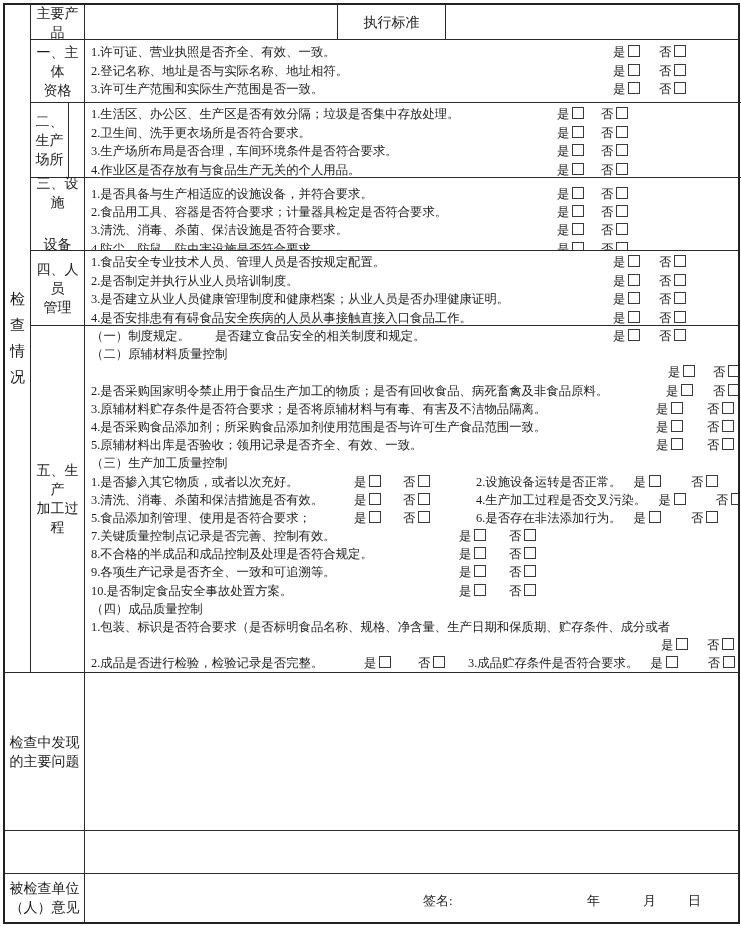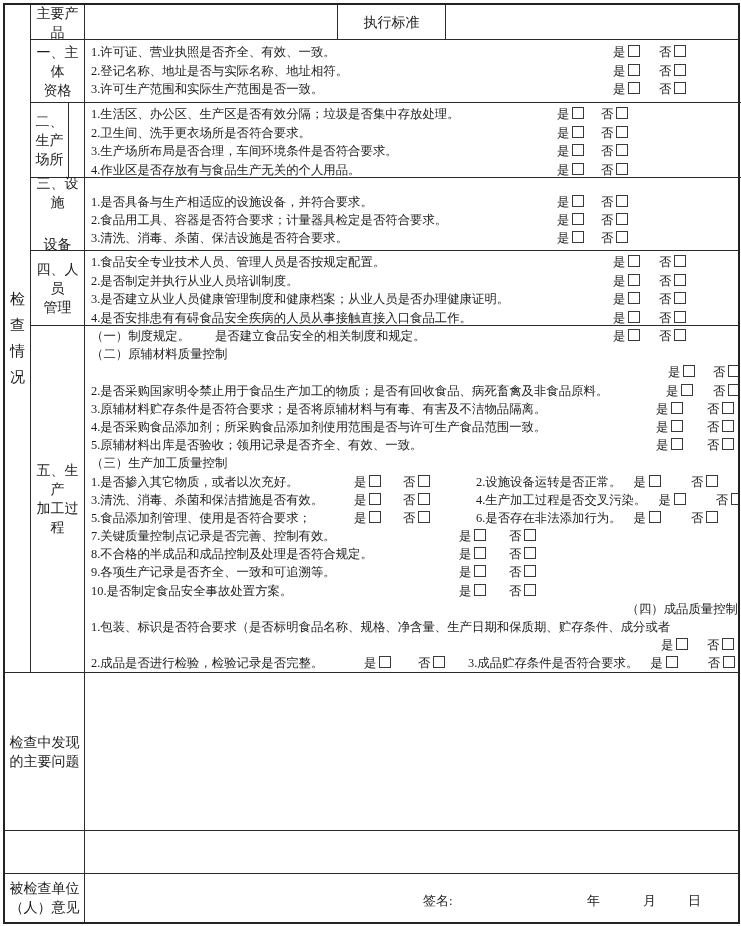--- a/index.html
+++ b/index.html
@@ -78,21 +78,21 @@
       <div class="cell content" style="left: 84px; top: 102px; width: 741px; height: 76px; padding-top: 2px;">
         <div class="line" style="height: 18.5px; line-height: 18.5px;"><span class="q">1.生活区、办公区、生产区是否有效分隔；垃圾是否集中存放处理。</span><span class="yn" style="left: 466px;"><span>是</span><span class="bx"></span></span><span class="yn" style="left: 510px;"><span>否</span><span class="bx"></span></span></div>
         <div class="line" style="height: 18.5px; line-height: 18.5px;"><span class="q">2.卫生间、洗手更衣场所是否符合要求。</span><span class="yn" style="left: 466px;"><span>是</span><span class="bx"></span></span><span class="yn" style="left: 510px;"><span>否</span><span class="bx"></span></span></div>
         <div class="line" style="height: 18.5px; line-height: 18.5px;"><span class="q">3.生产场所布局是否合理，车间环境条件是否符合要求。</span><span class="yn" style="left: 466px;"><span>是</span><span class="bx"></span></span><span class="yn" style="left: 510px;"><span>否</span><span class="bx"></span></span></div>
         <div class="line" style="height: 18.5px; line-height: 18.5px;"><span class="q">4.作业区是否存放有与食品生产无关的个人用品。</span><span class="yn" style="left: 466px;"><span>是</span><span class="bx"></span></span><span class="yn" style="left: 510px;"><span>否</span><span class="bx"></span></span></div>
       </div>
       <div class="cell lblcell" style="left: 30px; top: 177px; width: 55px; height: 74px; gap: 23px;">
         <span>三、设施</span>
         <span>设备</span>
       </div>
-      <div class="cell content" style="left: 84px; top: 177px; width: 655px; height: 74px; padding-top: 15px;">
+      <div class="cell content" style="left: 84px; top: 177px; width: 655px; height: 74px; padding-top: 7px;">
         <div class="line" style="height: 18.2px; line-height: 18.2px;"><span class="q">1.是否具备与生产相适应的设施设备，并符合要求。</span><span class="yn" style="left: 466px;"><span>是</span><span class="bx"></span></span><span class="yn" style="left: 510px;"><span>否</span><span class="bx"></span></span></div>
         <div class="line" style="height: 18.2px; line-height: 18.2px;"><span class="q">2.食品用工具、容器是否符合要求；计量器具检定是否符合要求。</span><span class="yn" style="left: 466px;"><span>是</span><span class="bx"></span></span><span class="yn" style="left: 510px;"><span>否</span><span class="bx"></span></span></div>
         <div class="line" style="height: 18.2px; line-height: 18.2px;"><span class="q">3.清洗、消毒、杀菌、保洁设施是否符合要求。</span><span class="yn" style="left: 466px;"><span>是</span><span class="bx"></span></span><span class="yn" style="left: 510px;"><span>否</span><span class="bx"></span></span></div>
         <div class="line" style="height: 18.2px; line-height: 18.2px;"><span class="q">4.防尘、防鼠、防虫害设施是否符合要求。</span><span class="yn" style="left: 466px;"><span>是</span><span class="bx"></span></span><span class="yn" style="left: 510px;"><span>否</span><span class="bx"></span></span></div>
       </div>
       <div class="cell lblcell" style="left: 30px; top: 250px; width: 55px; height: 76px;">
         <span>四、人员</span>
         <span>管理</span>
       </div>
       <div class="cell content" style="left: 84px; top: 250px; width: 655px; height: 76px; padding-top: 2px;">
@@ -115,21 +115,21 @@
         <div class="line" style="height: 18.2px; line-height: 18.2px;"><span class="q">4.是否采购食品添加剂；所采购食品添加剂使用范围是否与许可生产食品范围一致。</span><span class="yn" style="left: 565px;"><span>是</span><span class="bx"></span></span><span class="yn" style="left: 616px;"><span>否</span><span class="bx"></span></span></div>
         <div class="line" style="height: 18.2px; line-height: 18.2px;"><span class="q">5.原辅材料出库是否验收；领用记录是否齐全、有效、一致。</span><span class="yn" style="left: 565px;"><span>是</span><span class="bx"></span></span><span class="yn" style="left: 616px;"><span>否</span><span class="bx"></span></span></div>
         <div class="line" style="height: 18.2px; line-height: 18.2px;"><span class="q">（三）生产加工质量控制</span></div>
         <div class="line" style="height: 18.2px; line-height: 18.2px;"><span class="q">1.是否掺入其它物质，或者以次充好。</span><span class="yn" style="left: 263px;"><span>是</span><span class="bx"></span></span><span class="yn" style="left: 312px;"><span>否</span><span class="bx"></span></span><span class="pos" style="left: 385px;"><span class="q">2.设施设备运转是否正常。</span><span class="yn-in"><span>是</span><span class="bx"></span></span><span class="yn-in2"><span>否</span><span class="bx"></span></span></span></div>
         <div class="line" style="height: 18.2px; line-height: 18.2px;"><span class="q">3.清洗、消毒、杀菌和保洁措施是否有效。</span><span class="yn" style="left: 263px;"><span>是</span><span class="bx"></span></span><span class="yn" style="left: 312px;"><span>否</span><span class="bx"></span></span><span class="pos" style="left: 385px;"><span class="q">4.生产加工过程是否交叉污染。</span><span class="yn-in"><span>是</span><span class="bx"></span></span><span class="yn-in2"><span>否</span><span class="bx"></span></span></span></div>
         <div class="line" style="height: 18.2px; line-height: 18.2px;"><span class="q">5.食品添加剂管理、使用是否符合要求；</span><span class="yn" style="left: 263px;"><span>是</span><span class="bx"></span></span><span class="yn" style="left: 312px;"><span>否</span><span class="bx"></span></span><span class="pos" style="left: 385px;"><span class="q">6.是否存在非法添加行为。</span><span class="yn-in"><span>是</span><span class="bx"></span></span><span class="yn-in2"><span>否</span><span class="bx"></span></span></span></div>
         <div class="line" style="height: 18.2px; line-height: 18.2px;"><span class="q">7.关键质量控制点记录是否完善、控制有效。</span><span class="yn" style="left: 368px;"><span>是</span><span class="bx"></span></span><span class="yn" style="left: 418px;"><span>否</span><span class="bx"></span></span></div>
         <div class="line" style="height: 18.2px; line-height: 18.2px;"><span class="q">8.不合格的半成品和成品控制及处理是否符合规定。</span><span class="yn" style="left: 368px;"><span>是</span><span class="bx"></span></span><span class="yn" style="left: 418px;"><span>否</span><span class="bx"></span></span></div>
         <div class="line" style="height: 18.2px; line-height: 18.2px;"><span class="q">9.各项生产记录是否齐全、一致和可追溯等。</span><span class="yn" style="left: 368px;"><span>是</span><span class="bx"></span></span><span class="yn" style="left: 418px;"><span>否</span><span class="bx"></span></span></div>
         <div class="line" style="height: 18.2px; line-height: 18.2px;"><span class="q">10.是否制定食品安全事故处置方案。</span><span class="yn" style="left: 368px;"><span>是</span><span class="bx"></span></span><span class="yn" style="left: 418px;"><span>否</span><span class="bx"></span></span></div>
-        <div class="line" style="height: 18.2px; line-height: 18.2px; text-align: right;"><span class="q">（四）成品质量控制</span></div>
+        <div class="line" style="height: 18.2px; line-height: 18.2px;"><span class="q">（四）成品质量控制</span></div>
         <div class="line" style="height: 18.2px; line-height: 18.2px;"><span class="q">1.包装、标识是否符合要求（是否标明食品名称、规格、净含量、生产日期和保质期、贮存条件、成分或者</span></div>
         <div class="line" style="height: 18.2px; line-height: 18.2px;"><span class="yn" style="left: 570px;"><span>是</span><span class="bx"></span></span><span class="yn" style="left: 616px;"><span>否</span><span class="bx"></span></span></div>
         <div class="line" style="height: 18.2px; line-height: 18.2px;"><span class="q">2.成品是否进行检验，检验记录是否完整。</span><span class="yn" style="left: 273px;"><span>是</span><span class="bx"></span></span><span class="yn" style="left: 327px;"><span>否</span><span class="bx"></span></span><span class="pos" style="left: 377px;"><span class="q">3.成品贮存条件是否符合要求。</span><span class="yn-in"><span>是</span><span class="bx"></span></span><span class="yn-in2"><span>否</span><span class="bx"></span></span></span></div>
       </div>
     </div>
 
   <div class="cell lblcell" style="left:4px;top:672px;width:81px;height:159px;">
     <span>检查中发现</span>
     <span>的主要问题</span>
   </div>

